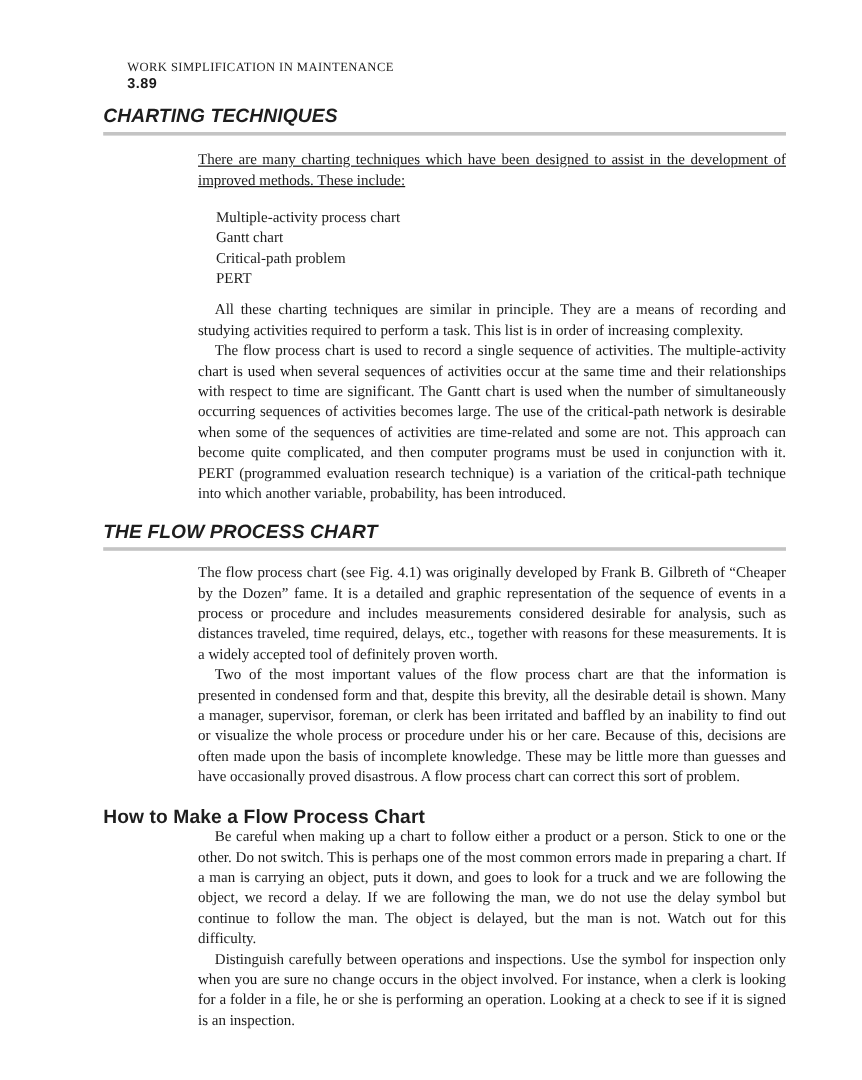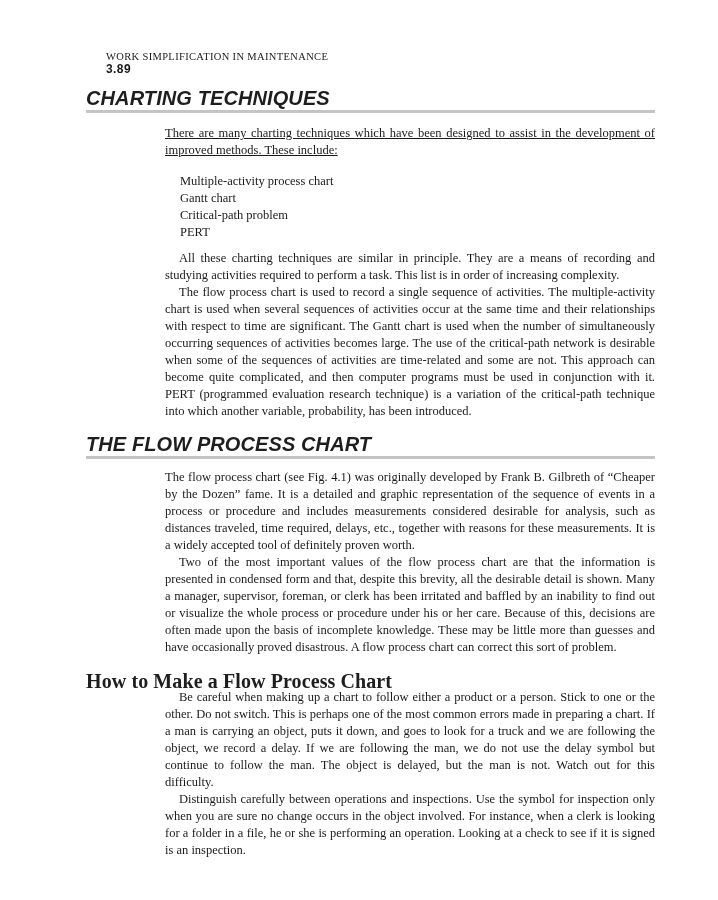--- a/index.html
+++ b/index.html
@@ -32,37 +32,37 @@
     font-family: "Liberation Sans", sans-serif;
     font-weight: 700;
     font-size: 12px;
     letter-spacing: 0.4px;
     margin-left: 20px;
   }
   .section-heading {
     font-family: "Liberation Sans", sans-serif;
     font-weight: 700;
     font-style: italic;
-    font-size: 20px;
+    font-size: 16px;
     line-height: 16px;
     letter-spacing: 0.1px;
     color: #1e1e1e;
     margin: 0;
   }
   .heading-rule {
     height: 3px;
     background: #c4c4c4;
     margin-top: 4px;
   }
   .sec-charting { margin-top: 15px; }
   .sec-flow     { margin-top: 16px; }
   .subsection-heading {
-    font-family: Liberation Serif, serif;
+    font-family: Liberation Sans, sans-serif;
     font-weight: 700;
-    font-size: 20px;
+    font-size: 16px;
     line-height: 15px;
     letter-spacing: 0.1px;
     color: #1e1e1e;
     margin: 18px 0 0 0;
   }
   .body-col {
     margin-left: 79px;
     font-size: 12.5px;
     line-height: 17px;
     text-align: justify;

